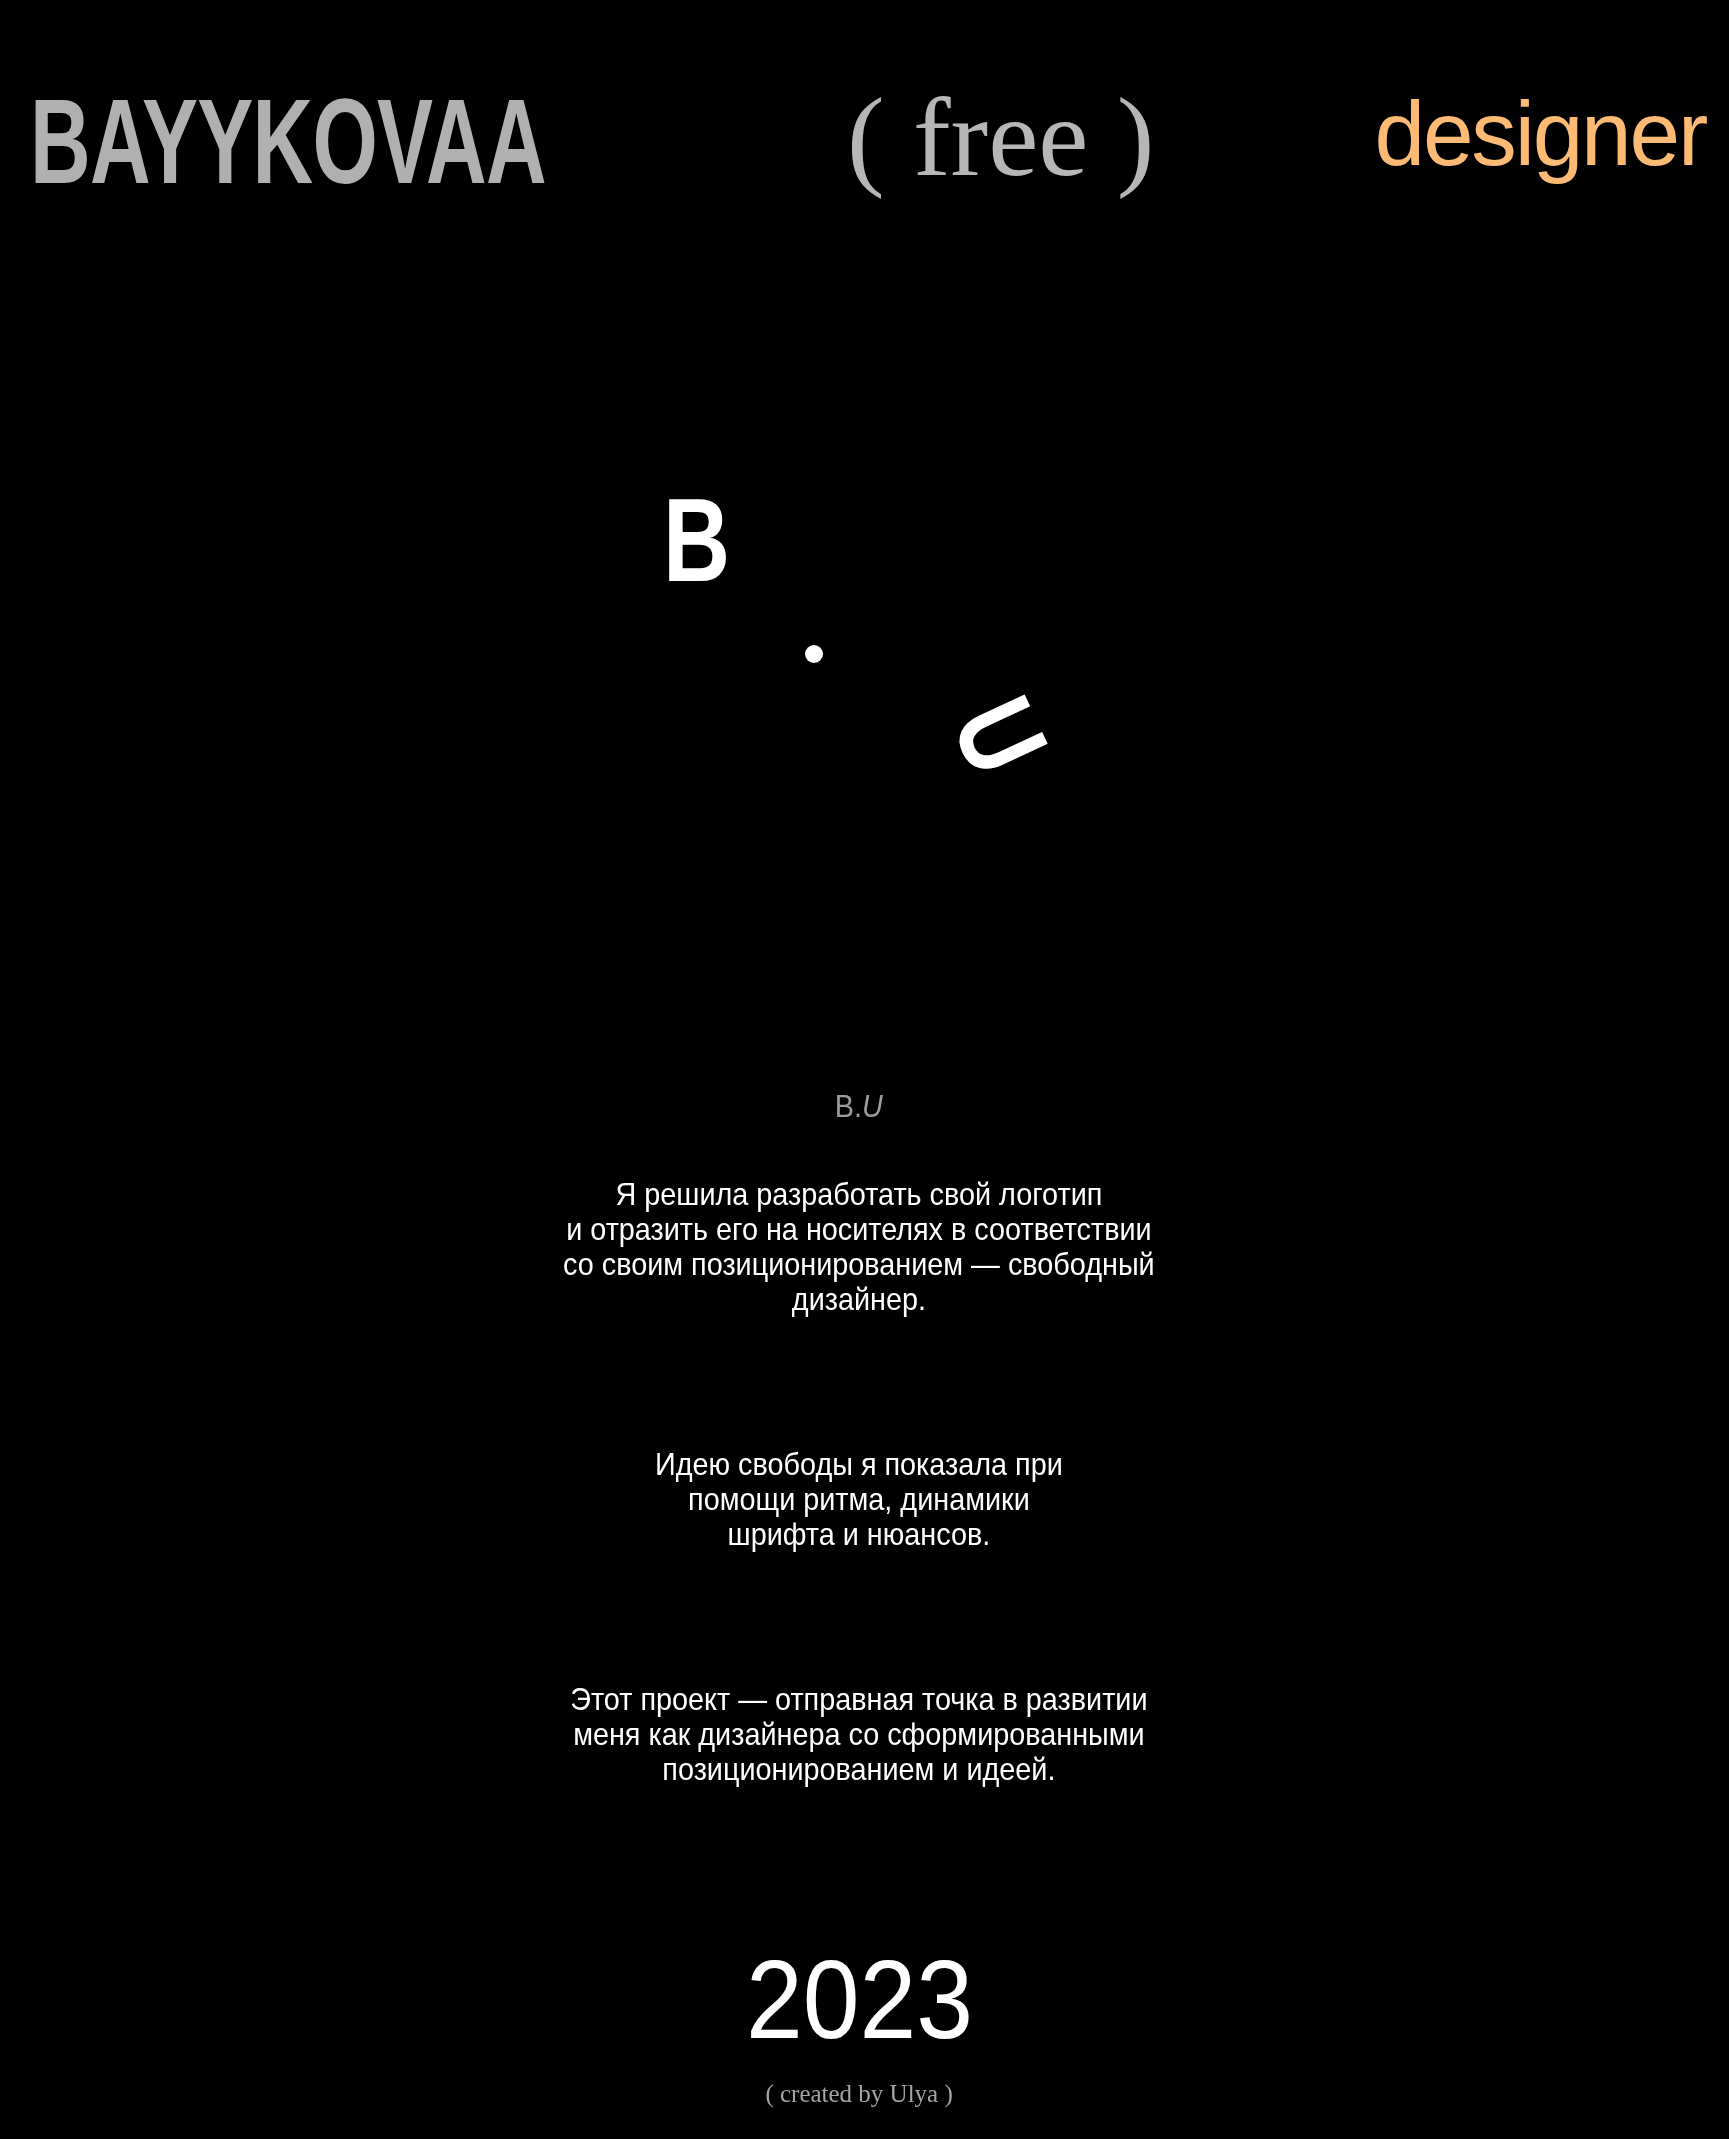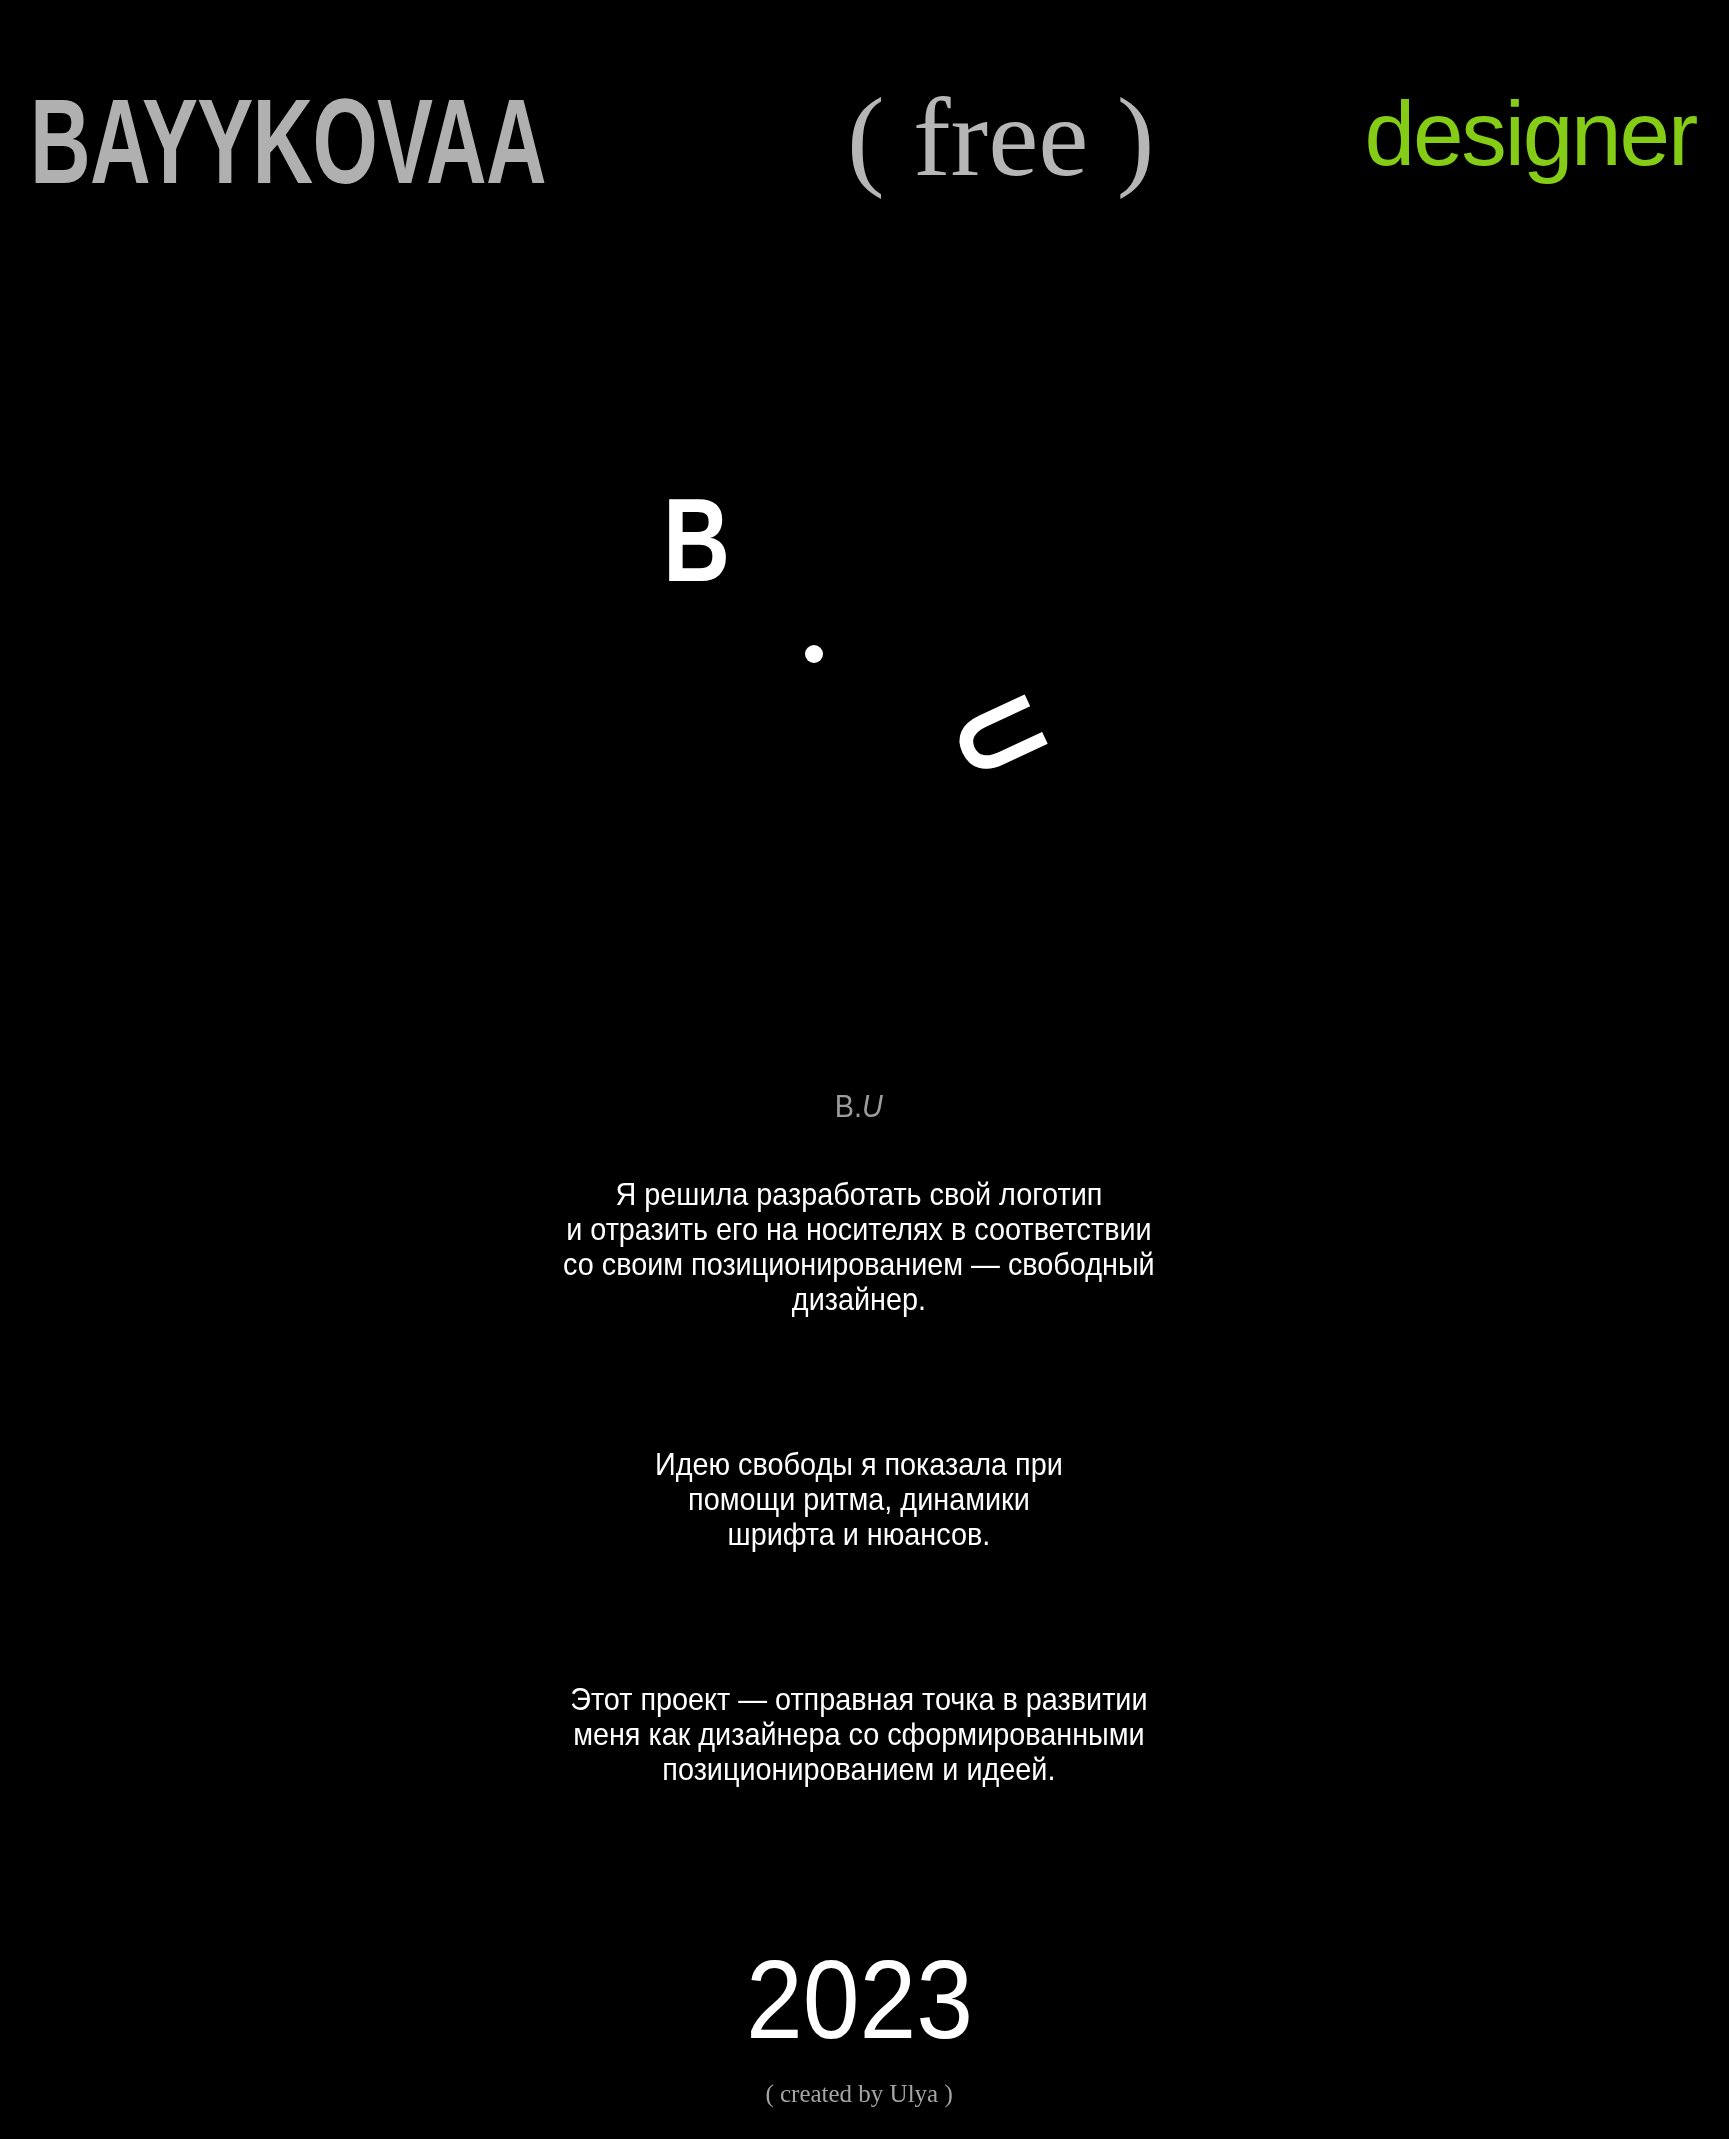--- a/index.html
+++ b/index.html
@@ -17,22 +17,22 @@
     font-size:120px; font-weight:bold; line-height:1;
     letter-spacing:-1.1px; color:#b0b0b0;
     transform:scaleX(0.70); transform-origin:0 0;
   }
   .free {
     position:absolute; left:847px; top:44px;
     font-family:"Liberation Serif", serif;
     font-size:113px; line-height:1; color:#b6b6b6;
   }
   .role {
-    position:absolute; right:33px; top:52px;
-    font-size:91px; line-height:1; letter-spacing:-2.2px; color:#84cc16;
+    position:absolute; right:23px; top:52px;
+    font-size:91px; line-height:1; letter-spacing:-2.2px; color:#fdba74;
   }
 
   
   .logo-b {
     position:absolute; left:663px; top:444px;
     font-size:119px; font-weight:bold; line-height:1; color:#ffffff;
     transform:scaleX(0.78); transform-origin:0 0;
   }
   .logo-dot {
     position:absolute; left:805px; top:609px;

